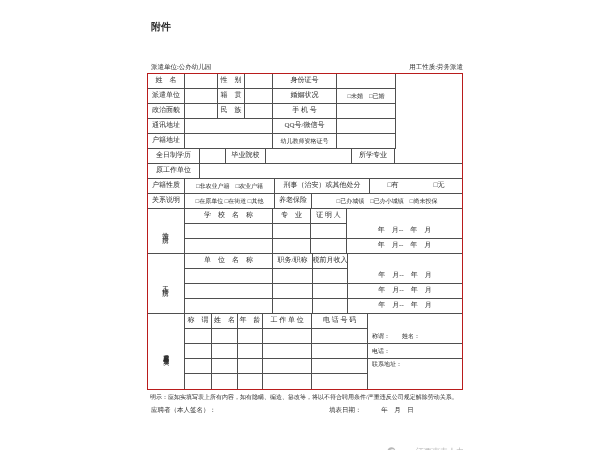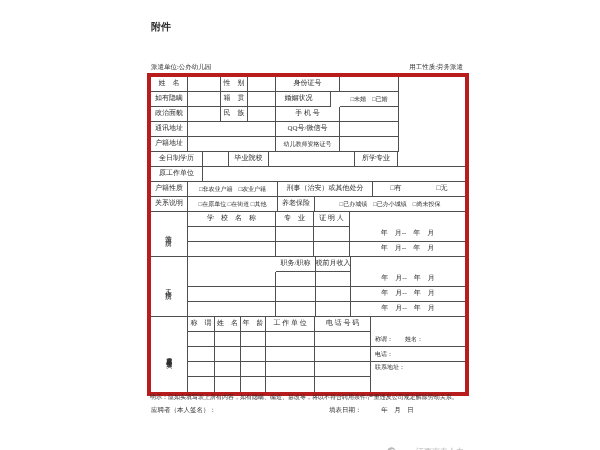--- a/index.html
+++ b/index.html
@@ -2,21 +2,21 @@
 <html><head>
 <meta charset="utf-8">
 <style>
   html,body{margin:0;padding:0;background:#ffffff;}
   .page{position:relative;width:600px;height:450px;background:#ffffff;overflow:hidden;
         font-family:"Liberation Serif","DejaVu Serif",serif;color:#2e2e2e;}
   .abs{position:absolute;}
   .attach{left:151px;top:20px;font-size:10px;font-weight:bold;}
   .title{left:0;top:42px;width:600px;text-align:center;font-size:13px;font-weight:bold;letter-spacing:1px;}
   .subline{left:151px;top:63px;width:312px;display:flex;justify-content:space-between;font-size:6.5px;}
-  .tbl{left:147px;top:73px;width:314px;height:315px;border:4px solid #b91c1c;}
+  .tbl{left:147px;top:73px;width:314px;height:315px;border:1px solid #b91c1c;}
   .c{position:absolute;box-sizing:border-box;border-right:1px solid #4f4f4f;border-bottom:1px solid #4f4f4f;
      display:flex;align-items:center;justify-content:center;font-size:7px;line-height:1.1;
      overflow:hidden;white-space:nowrap;}
   .er{border-right:none;}
   .eb{border-bottom:none;}
   .sm{font-size:6px;}
   .xs{font-size:5.5px;}
   .lft{justify-content:flex-start;padding-left:4px;}
   .topl{align-items:flex-start;justify-content:flex-start;padding:2px 0 0 4px;}
   .col2{flex-direction:column;gap:2px;}
@@ -41,25 +41,25 @@
 
   <div class="abs tbl">
 
     <div class="c" style="left:0;top:0;width:37px;height:15px">姓　名</div>
     <div class="c" style="left:37px;top:0;width:33px;height:15px"></div>
     <div class="c" style="left:70px;top:0;width:27px;height:15px">性　别</div>
     <div class="c" style="left:97px;top:0;width:28px;height:15px"></div>
     <div class="c" style="left:125px;top:0;width:64px;height:15px">身份证号</div>
     <div class="c" style="left:189px;top:0;width:59px;height:15px"></div>
 
-    <div class="c" style="left:0;top:15px;width:37px;height:15px">如有隐瞒</div>
+    <div class="c" style="left:0;top:15px;width:37px;height:15px">派遣单位</div>
     <div class="c" style="left:37px;top:15px;width:33px;height:15px"></div>
     <div class="c" style="left:70px;top:15px;width:27px;height:15px">籍　贯</div>
     <div class="c" style="left:97px;top:15px;width:28px;height:15px"></div>
-    <div class="c" style="left:116px;top:15px;width:64px;height:15px">婚姻状况</div>
+    <div class="c" style="left:125px;top:15px;width:64px;height:15px">婚姻状况</div>
     <div class="c sm" style="left:189px;top:15px;width:59px;height:15px">□未婚　□已婚</div>
 
     <div class="c" style="left:0;top:30px;width:37px;height:15px">政治面貌</div>
     <div class="c" style="left:37px;top:30px;width:33px;height:15px"></div>
     <div class="c" style="left:70px;top:30px;width:27px;height:15px">民　族</div>
     <div class="c" style="left:97px;top:30px;width:28px;height:15px"></div>
     <div class="c" style="left:125px;top:30px;width:64px;height:15px">手 机 号</div>
     <div class="c" style="left:189px;top:30px;width:59px;height:15px"></div>
 
     <div class="c" style="left:0;top:45px;width:37px;height:15px">通讯地址</div>
@@ -102,20 +102,21 @@
     <div class="c" style="left:37px;top:150px;width:88px;height:15px"></div>
     <div class="c" style="left:125px;top:150px;width:38px;height:15px"></div>
     <div class="c" style="left:163px;top:150px;width:36px;height:15px"></div>
     <div class="c er" style="left:199px;top:150px;width:115px;height:15px">年　月--　年　月</div>
     <div class="c" style="left:37px;top:165px;width:88px;height:15px"></div>
     <div class="c" style="left:125px;top:165px;width:38px;height:15px"></div>
     <div class="c" style="left:163px;top:165px;width:36px;height:15px"></div>
     <div class="c er" style="left:199px;top:165px;width:115px;height:15px">年　月--　年　月</div>
 
     <div class="c vt" style="left:0;top:180px;width:37px;height:60px">工作经历</div>
+    <div class="c" style="left:37px;top:180px;width:88px;height:15px">单　位　名　称</div>
     <div class="c" style="left:125px;top:180px;width:40px;height:15px">职务/职称</div>
     <div class="c" style="left:165px;top:180px;width:35px;height:15px">税前月收入</div>
     <div class="c" style="left:37px;top:195px;width:88px;height:15px"></div>
     <div class="c" style="left:125px;top:195px;width:40px;height:15px"></div>
     <div class="c" style="left:165px;top:195px;width:35px;height:15px"></div>
     <div class="c er" style="left:200px;top:195px;width:114px;height:15px">年　月--　年　月</div>
     <div class="c" style="left:37px;top:210px;width:88px;height:15px"></div>
     <div class="c" style="left:125px;top:210px;width:40px;height:15px"></div>
     <div class="c" style="left:165px;top:210px;width:35px;height:15px"></div>
     <div class="c er" style="left:200px;top:210px;width:114px;height:15px">年　月--　年　月</div>

